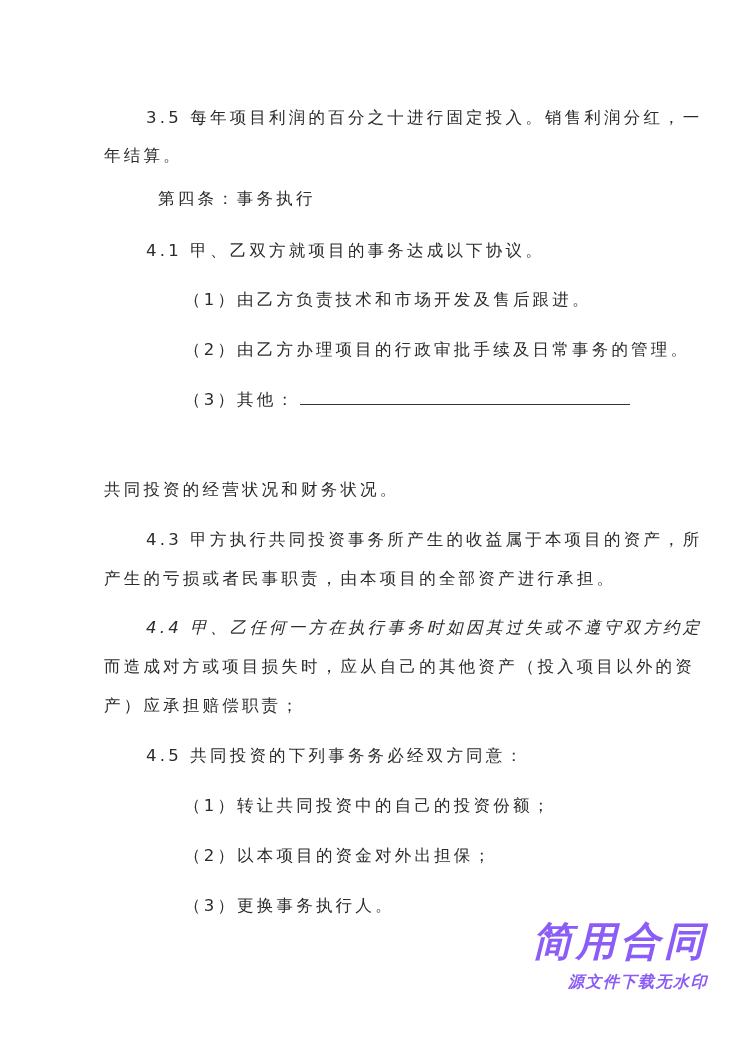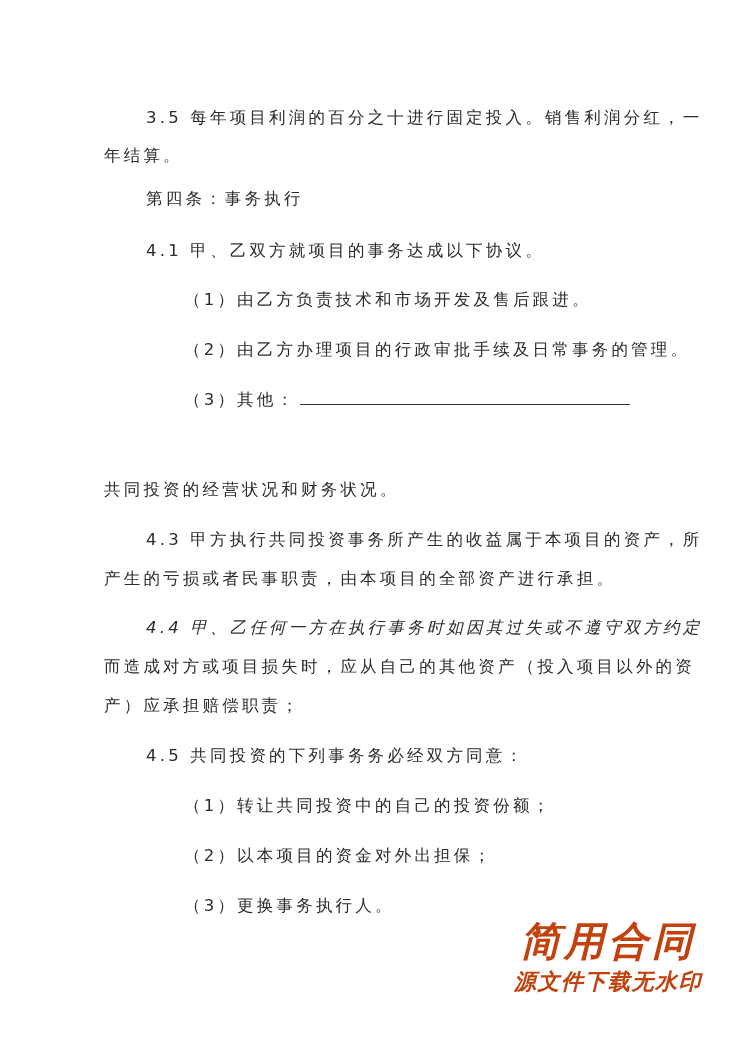--- a/index.html
+++ b/index.html
@@ -38,46 +38,46 @@
       border-bottom: 1px solid #333;
       height: 14px;
       vertical-align: baseline;
       margin-left: 4px;
     }
     .watermark {
       position: absolute;
       left: 508px;
       top: 918px;
       width: 200px;
-      color: #c2410c;
+      color: #8b5cf6;
       font-weight: bold;
       font-style: italic;
-      text-align: center;
+      text-align: right;
     }
     .wm-title {
       font-size: 40px;
       letter-spacing: 4px;
       line-height: 46px;
     }
     .wm-sub {
-      font-size: 22px;
+      font-size: 16px;
       letter-spacing: 1.5px;
       line-height: 24px;
       margin-top: 6px;
     }
   </style>
 </head>
 <body>
 
 <div class="page">
 
   <div class="line indent" style="top:108px;">3.5 每年项目利润的百分之十进行固定投入。销售利润分红，一</div>
   <div class="line flush" style="top:146px;">年结算。</div>
 
-  <div class="line indent" style="top:189px;">第四条：事务执行</div>
+  <div class="line indent" style="top:189px;margin-left:12px;">第四条：事务执行</div>
 
   <div class="line indent" style="top:241px;">4.1 甲、乙双方就项目的事务达成以下协议。</div>
   <div class="line sub" style="top:290px;">（1）由乙方负责技术和市场开发及售后跟进。</div>
   <div class="line sub" style="top:340px;">（2）由乙方办理项目的行政审批手续及日常事务的管理。</div>
   <div class="line sub" style="top:390px;">
     <span>（3）其他：</span><span class="blank-line"></span>
   </div>
 
   <div class="line flush" style="top:480px;">共同投资的经营状况和财务状况。</div>
 

